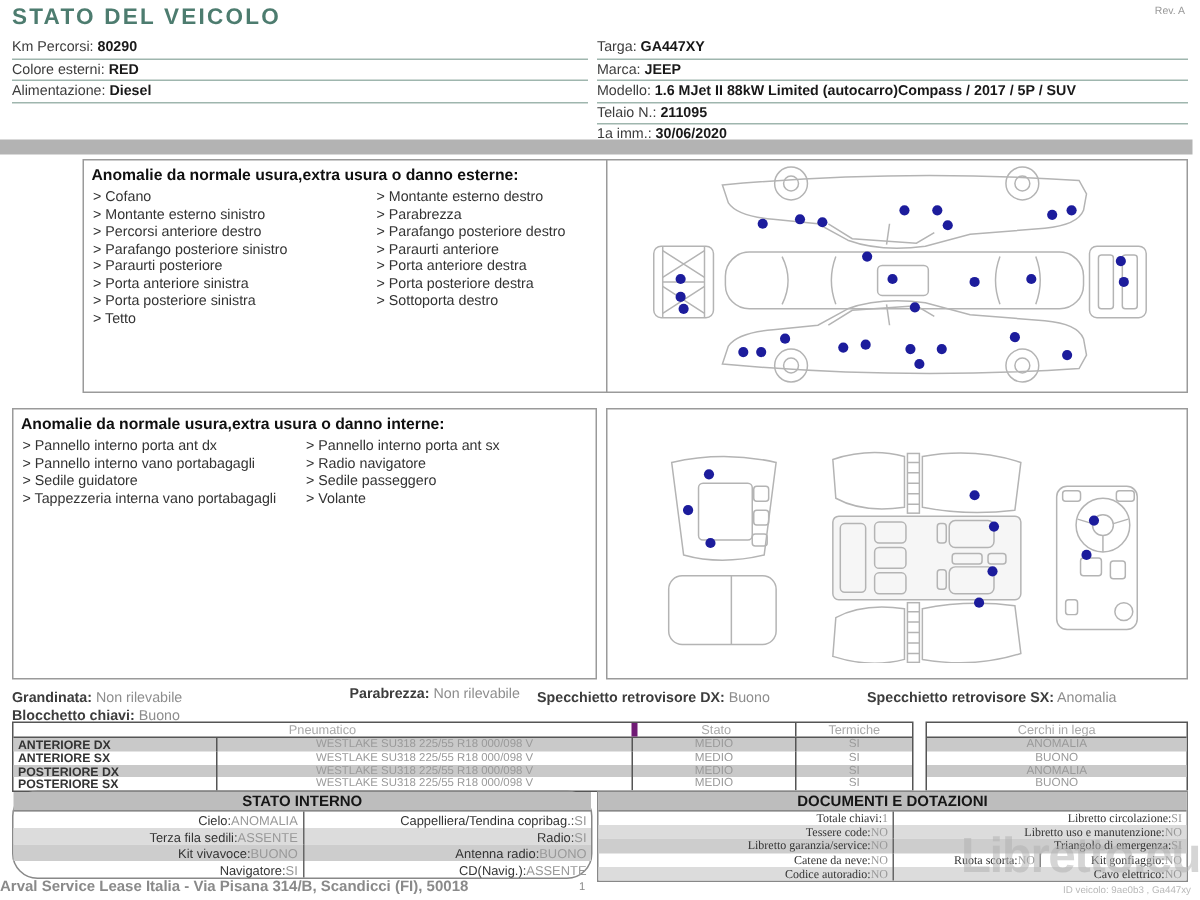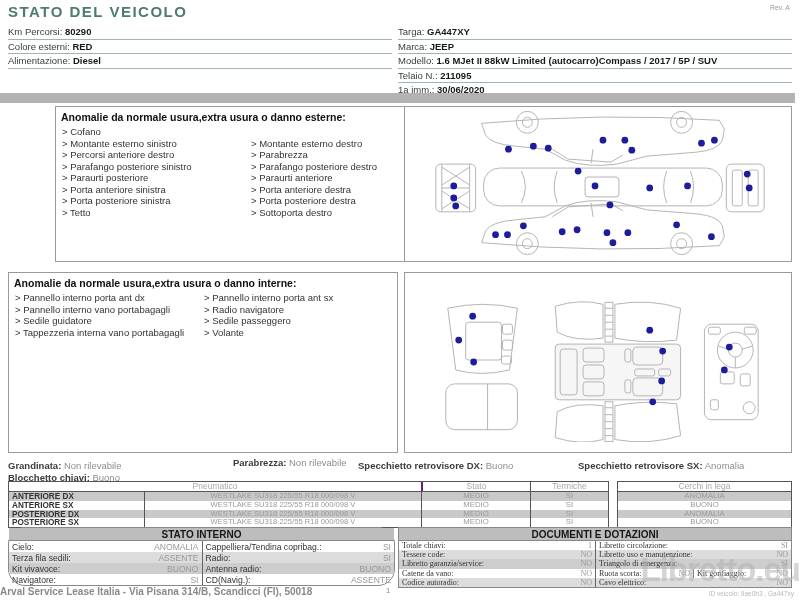--- a/index.html
+++ b/index.html
@@ -18,21 +18,21 @@
   .fvalue { font-weight:bold; color:#181818; }
 
   
   .gray-band { position:absolute; left:0; top:93px; width:795px; height:10px; background:#b3b3b3; }
 
   
   .anom-box { position:absolute; border:1px solid #9a9a9a; background:#fff; }
   .anom-box.ext { left:8px; top:106px; width:390px; height:156px;margin-left:47px; }
   .anom-box.int { left:8px; top:272px; width:390px; height:181px; }
   .anom-title { font-weight:bold; font-size:10.5px; color:#101010; padding:4px 6px 3px 5px; }
-  .anom-cols { display:flex; padding:0 4px 0 6px;align-items:flex-end; }
+  .anom-cols { display:flex; padding:0 4px 0 6px; }
   .anom-col { width:50%; }
   .anom-col ul { list-style:none; }
   .anom-col li { font-size:9.5px; color:#333; line-height:11.5px; }
   .anom-col li::before { content:"> "; color:#333; }
 
   .diagram-box { position:absolute; border:1px solid #9a9a9a; background:#fff; text-align:center; }
   .diagram-box.ext { left:404px; top:106px; width:388px; height:156px; }
   .diagram-box.int { left:404px; top:272px; width:388px; height:181px; }
   .diagram-box.int svg { margin-top:9px; }
   svg .lineart { stroke:#b4b4b4; fill:none; stroke-width:1; }
@@ -48,40 +48,40 @@
   .cond.blocchetto{ left:8px;  top:473px; }
 
   
   .tyre-wrap { position:absolute; left:8px; top:481px; width:784px; display:flex; }
   .tyre-main { width:601px; border:1px solid #555; }
   .tyre-gap { width:8px; }
   .tyre-cerchi { width:175px; border:1px solid #555; }
   .t-head { display:flex; height:10px; border-bottom:1px solid #555; }
   .t-head div { font-size:8.5px; line-height:9px; color:#a9a9a9; text-align:center; }
   .th-pneu { width:412px; }
-  .th-stato { width:109px; border-left:2px solid #701a75; }
+  .th-stato { width:109px; border-left:4px solid #701a75; }
   .th-term { width:78px; border-left:1px solid #555; }
   .th-cerchi { width:100%; }
   .t-row { display:flex; height:8.8px; align-items:center; }
   .t-row.alt { background:#c9c9c9; }
   .c-pos  { width:135px; font-size:8.2px; font-weight:bold; color:#333; padding-left:3px; }
   .c-tyre { width:277px; font-size:7.6px; color:#9a9a9a; text-align:center; border-left:1px solid #555; align-self:stretch; line-height:8.8px; }
   .c-stato{ width:109px; font-size:7.8px; color:#9a9a9a; text-align:center; border-left:1px solid #555; align-self:stretch; line-height:8.8px; }
   .c-term { width:78px;  font-size:7.8px; color:#9a9a9a; text-align:center; border-left:1px solid #555; align-self:stretch; line-height:8.8px; }
   .c-cerchi { width:100%; font-size:7.8px; color:#9a9a9a; text-align:center; line-height:8.8px; }
 
   
   .b-table { position:absolute; top:527px; border:1px solid #888; background:#fff; }
   .b-table.si  { left:8px;   width:387px;border-radius:17px; }
   .b-table.doc { left:398px; width:394px; }
   .b-head { background:#bdbdbd; border-bottom:1px solid #888; text-align:center; font-weight:bold; font-size:10px; height:13px; line-height:13px; color:#161616; }
   .b-row { display:flex; align-items:center; }
   .si .b-row { height:11px; font-size:8.6px; }
   .doc .b-row { height:9.2px; font-size:8px;font-family:Liberation Serif, serif; }
-  .b-cell { display:flex; justify-content:space-between; padding:0 3px; width:50%; align-self:stretch; align-items:center; }
+  .b-cell { display:flex; justify-content:flex-end; padding:0 3px; width:50%; align-self:stretch; align-items:center; }
   .b-cell + .b-cell { border-left:1px solid #666; }
   .b-cell.q { width:25%; }
   .b-label { color:#333; white-space:nowrap; }
   .b-value { color:#999; white-space:nowrap; }
   .bg-a { background:#dcdcdc; }
   .bg-b { background:#cdcdcd; }
 
   
   .footer-address { position:absolute; left:0; top:586px; font-size:10px; color:#8a8a8a;font-weight:bold; }
   .footer-page { position:absolute; left:386px; top:586px; font-size:7.5px; color:#8a8a8a; }
@@ -446,21 +446,21 @@
           <span class="b-label">Libretto garanzia/service:</span>
           <span class="b-value">NO</span>
         </div>
       <div class="b-cell">
           <span class="b-label">Triangolo di emergenza:</span>
           <span class="b-value">SI</span>
         </div>
     </div>
     <div class="b-row">
       <div class="b-cell">
-          <span class="b-label">Catene da vano:</span>
+          <span class="b-label">Catene da neve:</span>
           <span class="b-value">NO</span>
         </div>
       <div class="b-cell q">
           <span class="b-label">Ruota scorta:</span>
           <span class="b-value">NO</span>
         </div>
       <div class="b-cell q">
           <span class="b-label">Kit gonfiaggio:</span>
           <span class="b-value">NO</span>
         </div>

